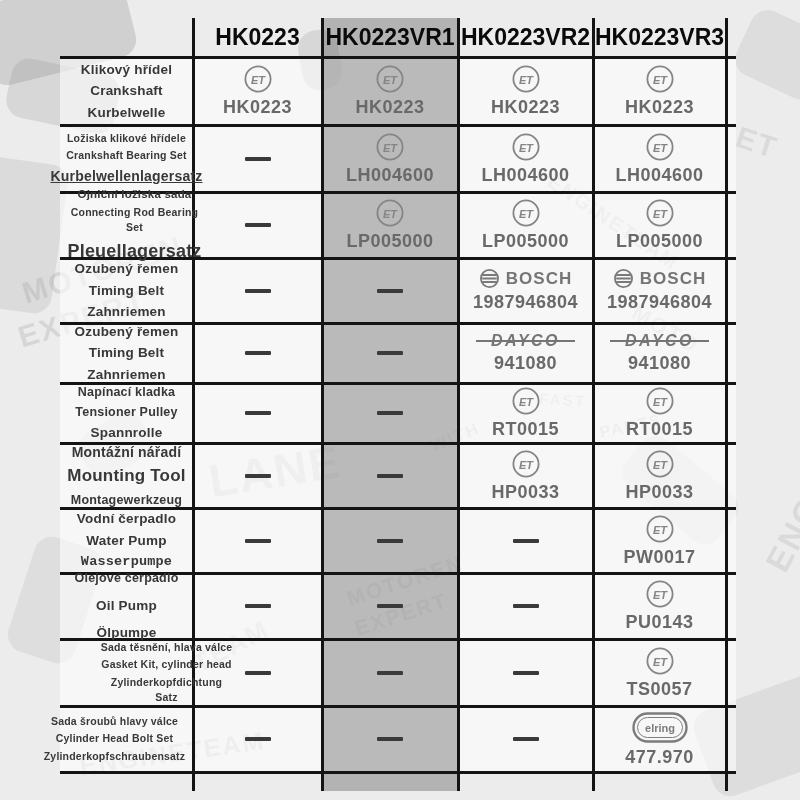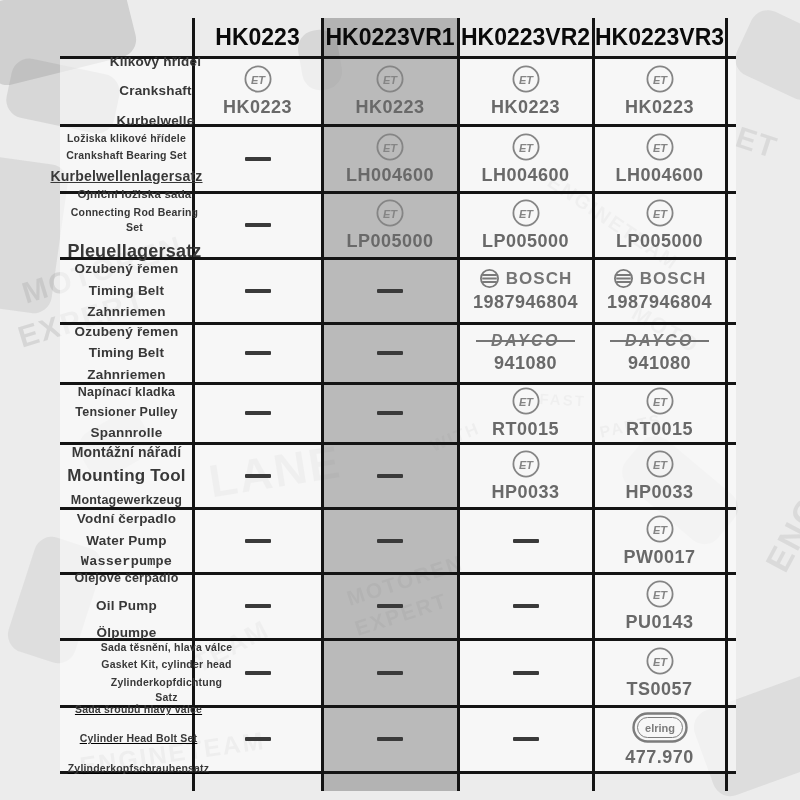--- a/index.html
+++ b/index.html
@@ -88,21 +88,21 @@
       <div class="hline" style="left: 60px; top: 442px; width: 676px; height: 3px;"></div>
       <div class="hline" style="left: 60px; top: 507px; width: 676px; height: 3px;"></div>
       <div class="hline" style="left: 60px; top: 572px; width: 676px; height: 3px;"></div>
       <div class="hline" style="left: 60px; top: 638px; width: 676px; height: 3px;"></div>
       <div class="hline" style="left: 60px; top: 705px; width: 676px; height: 3px;"></div>
       <div class="hline" style="left: 60px; top: 771px; width: 676px; height: 3px;"></div>
       <div class="hdr" style="left: 193px; top: 18px; width: 129px; height: 39px;">HK0223</div>
       <div class="hdr" style="left: 322px; top: 18px; width: 136px; height: 39px;">HK0223VR1</div>
       <div class="hdr" style="left: 458px; top: 18px; width: 135px; height: 39px;">HK0223VR2</div>
       <div class="hdr" style="left: 593px; top: 18px; width: 133px; height: 39px;">HK0223VR3</div>
-      <div class="cell" style="left: 60px; top: 57px; width: 133px; height: 68px; gap: 10px; margin-left: 29px;">
+      <div class="cell" style="left: 60px; top: 57px; width: 133px; height: 68px; gap: 2px;">
         <span class="lblline" style="font-size: 13.5px;">Klikový hřídel</span>
         <span class="lblline" style="font-size: 13.5px;">Crankshaft</span>
         <span class="lblline" style="font-size: 13.5px;">Kurbelwelle</span>
       </div>
       <div class="cell" style="left: 193px; top: 57px; width: 129px; height: 68px;">
         <svg width="30" height="30" viewBox="0 0 30 30">
           <circle cx="15" cy="15" r="12.6" fill="none" stroke="#858585" stroke-width="1.8"></circle>
           <text x="15" y="19.5" text-anchor="middle" font-size="11" font-style="italic" font-weight="bold" fill="#858585">ET</text>
         </svg>
         <span class="pn">HK0223</span>
@@ -346,21 +346,21 @@
       <div class="cell" style="left: 458px; top: 639px; width: 135px; height: 67px;">
         <div class="dash"></div>
       </div>
       <div class="cell" style="left: 593px; top: 639px; width: 133px; height: 67px;">
         <svg width="30" height="30" viewBox="0 0 30 30">
           <circle cx="15" cy="15" r="12.6" fill="none" stroke="#858585" stroke-width="1.8"></circle>
           <text x="15" y="19.5" text-anchor="middle" font-size="11" font-style="italic" font-weight="bold" fill="#858585">ET</text>
         </svg>
         <span class="pn">TS0057</span>
       </div>
-      <div class="cell" style="left: 72px; top: 706px; width: 133px; height: 66px; gap: 14px; text-decoration: underline;">
+      <div class="cell" style="left: 48px; top: 706px; width: 133px; height: 66px; gap: 2px;">
         <span class="lblline" style="font-size: 10.5px;">Sada šroubů hlavy válce</span>
         <span class="lblline" style="font-size: 10.5px;">Cylinder Head Bolt Set</span>
         <span class="lblline" style="font-size: 10.5px;">Zylinderkopfschraubensatz</span>
       </div>
       <div class="cell" style="left: 193px; top: 706px; width: 129px; height: 66px;">
         <div class="dash"></div>
       </div>
       <div class="cell" style="left: 322px; top: 706px; width: 136px; height: 66px;">
         <div class="dash"></div>
       </div>

